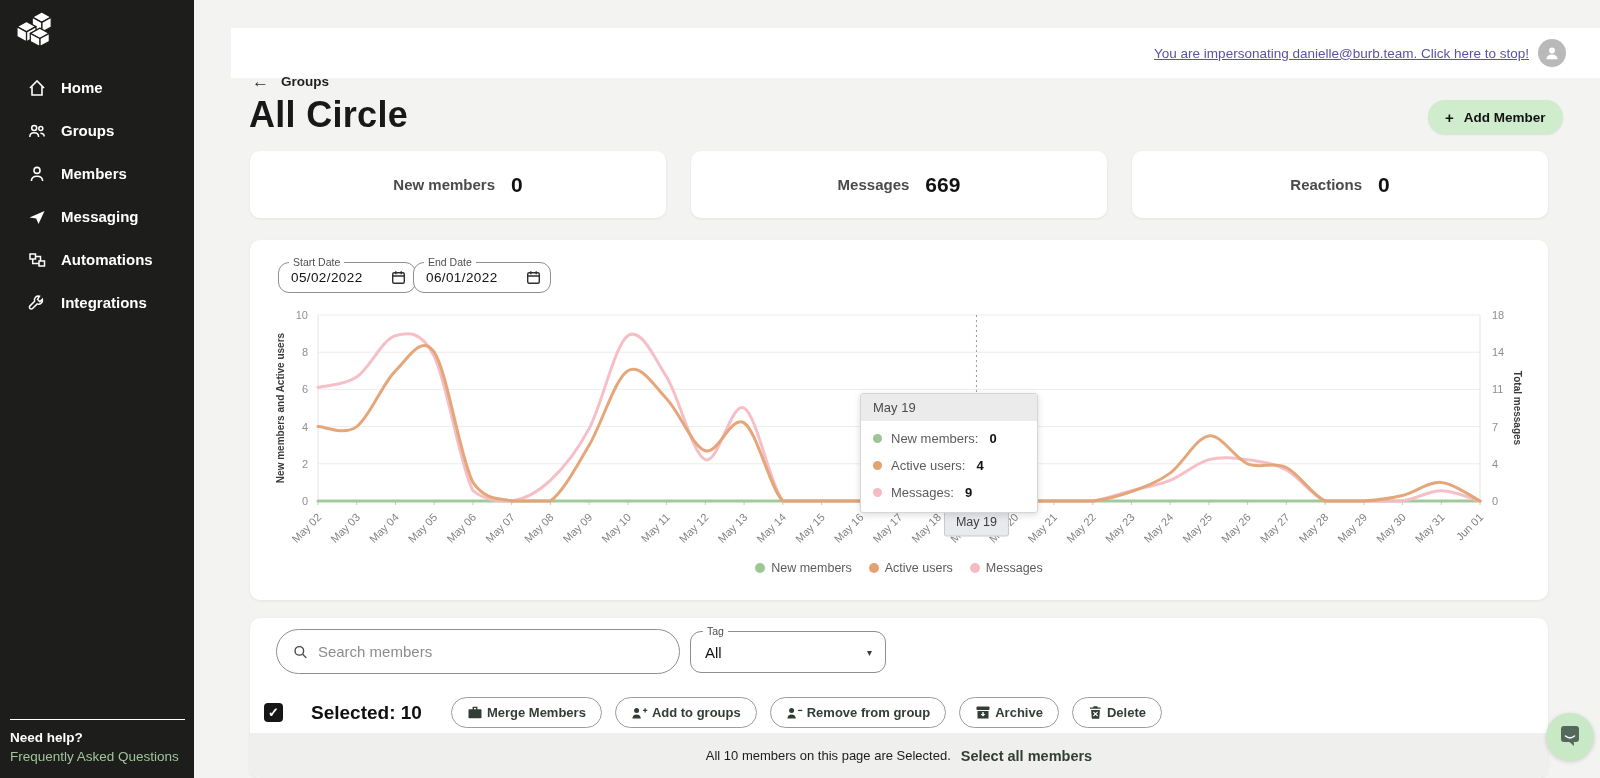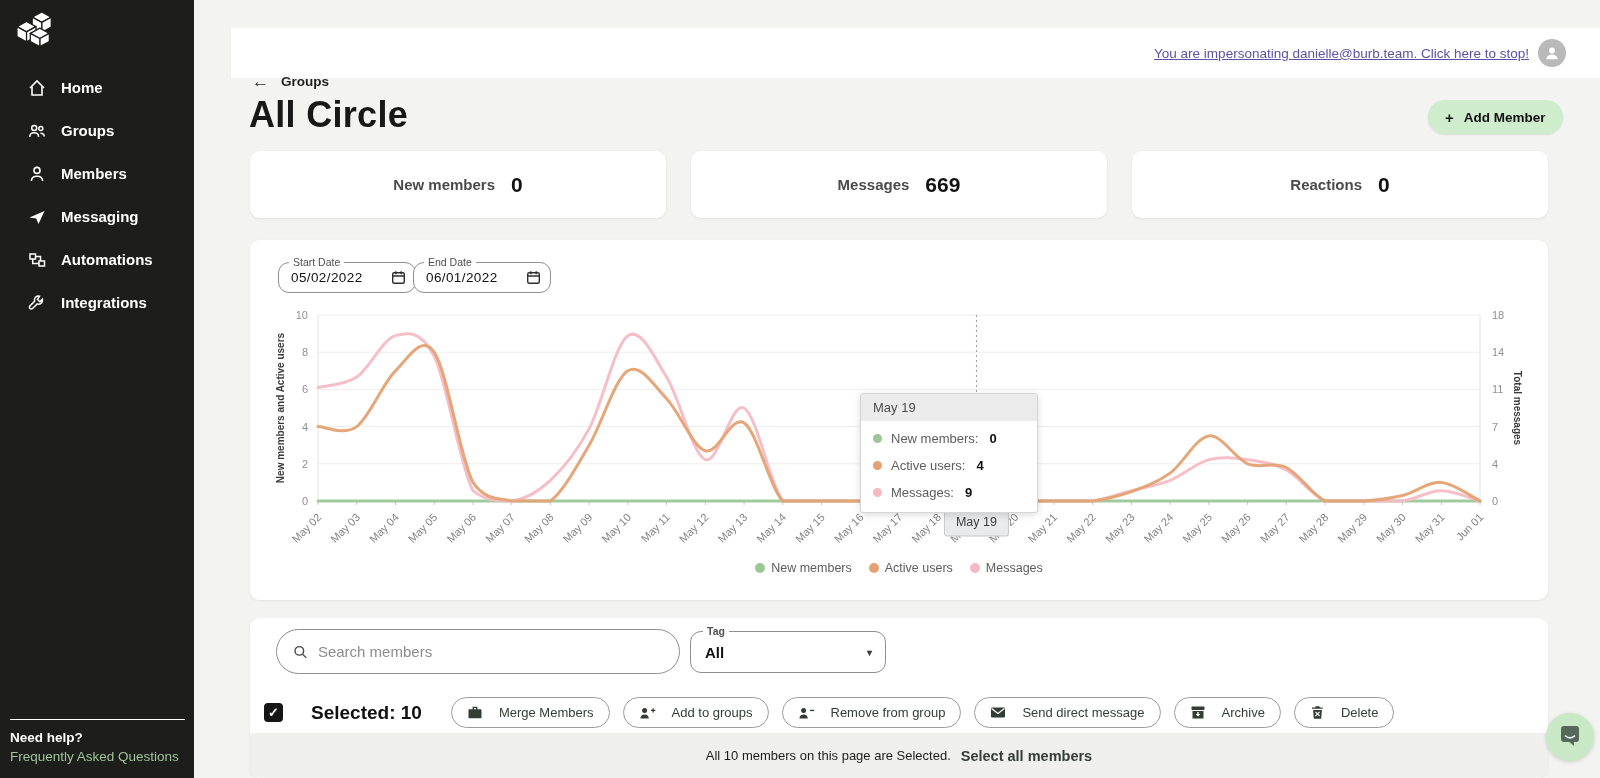--- a/index.html
+++ b/index.html
@@ -58,29 +58,29 @@
   .tooltip-row { padding:6px 12px; display:flex; align-items:center; gap:9px; }
   .tt-dot { width:9px; height:9px; }
   .tt-label { font-size:13px; color:#5c5c5c; }
   .tt-value { font-size:13px; font-weight:700; color:#111; margin-left:2px; }
 
   
   .members-card { position:absolute; left:250px; top:618px; width:1298px; height:160px; background:#fff; border-radius:10px; box-shadow:0 1px 3px rgba(0,0,0,.07); overflow:hidden; }
   .search-box { position:absolute; left:26px; top:11px; width:404px; height:45px; border:1px solid #8f8f8f; border-radius:23px; display:flex; align-items:center; gap:10px; padding:0 16px; background:#fff; }
   .search-box input { border:none; outline:none; font-size:15px; width:100%; font-family:inherit; color:#222; background:transparent; }
   .search-box input::placeholder { color:#8c8c8c; }
-  .tag-select { position:absolute; left:440px; top:13px; width:196px; height:42px; border:1px solid #8f8f8f; border-radius:11px; display:flex; align-items:center; justify-content:space-between; padding:0 13px 0 14px; cursor:pointer; background:#fff;font-weight:bold; }
+  .tag-select { position:absolute; left:440px; top:13px; width:196px; height:42px; border:1px solid #8f8f8f; border-radius:11px; display:flex; align-items:center; justify-content:space-between; padding:0 13px 0 14px; cursor:pointer; background:#fff; }
   .tag-select .floating-label { position:absolute; top:-7px; left:12px; background:#fff; padding:0 4px; font-size:10.5px; color:#4f4f4f; }
   .tag-value { font-size:15px; color:#111; }
   .caret { font-size:10px; color:#3c3c3c; }
 
   .selection-row { position:absolute; left:14px; top:79px; right:10px; display:flex; align-items:center; gap:13px; }
   .checkbox { width:19px; height:19px; background:#161616; border-radius:4px; display:flex; align-items:center; justify-content:center; color:#fff; font-size:13px; font-weight:700; cursor:pointer; }
   .selected-label { font-size:19px; font-weight:800; color:#101010; margin:0 16px 0 15px; white-space:nowrap; }
-  .action-btn { height:31px; border:1px solid #999e99; border-radius:16px; background:#fff; display:flex; align-items:center; gap:16px; padding:0 15px; font-size:13px; font-weight:400; color:#323d35; cursor:pointer; white-space:nowrap; }
+  .action-btn { height:31px; border:1px solid #999e99; border-radius:16px; background:#fff; display:flex; align-items:center; gap:4px; padding:0 15px; font-size:13px; font-weight:700; color:#323d35; cursor:pointer; white-space:nowrap; }
   .action-btn svg { flex:0 0 auto; }
   .selection-footer { position:absolute; left:0; right:0; bottom:0; height:45px; background:#efefed; display:flex; align-items:center; justify-content:center; gap:10px; }
   .footer-text { font-size:13px; color:#1c1c1c; }
   .footer-link { font-size:14.5px; font-weight:800; color:#323d35; cursor:pointer; }
 
   .chat-widget { position:absolute; left:1546px; top:713px; width:48px; height:48px; border-radius:50%; background:#c9e8c6; display:flex; align-items:center; justify-content:center; z-index:10; cursor:pointer; box-shadow:0 1px 4px rgba(0,0,0,.15); }
 </style>
 </head>
 <body>
 
@@ -376,27 +376,20 @@
     </div>
     <div class="action-btn">
       <svg width="17" height="14" viewBox="0 0 17 14" fill="currentColor">
           <circle cx="5.6" cy="4.4" r="2.5"></circle>
           <path d="M1.4 12.6c0-2.5 1.9-4 4.2-4s4.2 1.5 4.2 4z"></path>
           <rect x="12" y="3.8" width="4.3" height="1.3"></rect>
         </svg>
       <span>Remove from group</span>
     </div>
     <div class="action-btn">
-      <svg width="16" height="13" viewBox="0 0 16 13">
-          <rect x="1" y="1.5" width="14" height="10" rx="1.2" fill="currentColor"></rect>
-          <path d="M1.6 2.5 L8 7.5 L14.4 2.5" stroke="#fff" stroke-width="1.2" fill="none"></path>
-        </svg>
-      <span>Send direct message</span>
-    </div>
-    <div class="action-btn">
       <svg width="16" height="15" viewBox="0 0 16 15">
           <rect x="1.5" y="1.6" width="13" height="3.4" rx=".8" fill="currentColor"></rect>
           <path d="M2.5 6h11v7.4h-11z" fill="currentColor"></path>
           <path d="M7.3 7h1.4v2h1.7L8 11.6 5.6 9h1.7z" fill="#fff"></path>
         </svg>
       <span>Archive</span>
     </div>
     <div class="action-btn">
       <svg width="15" height="15" viewBox="0 0 15 15">
           <path d="M5.6 1.2h3.8l.4 1.2h2.8v1.4H2V2.4h3.2z" fill="currentColor"></path>

